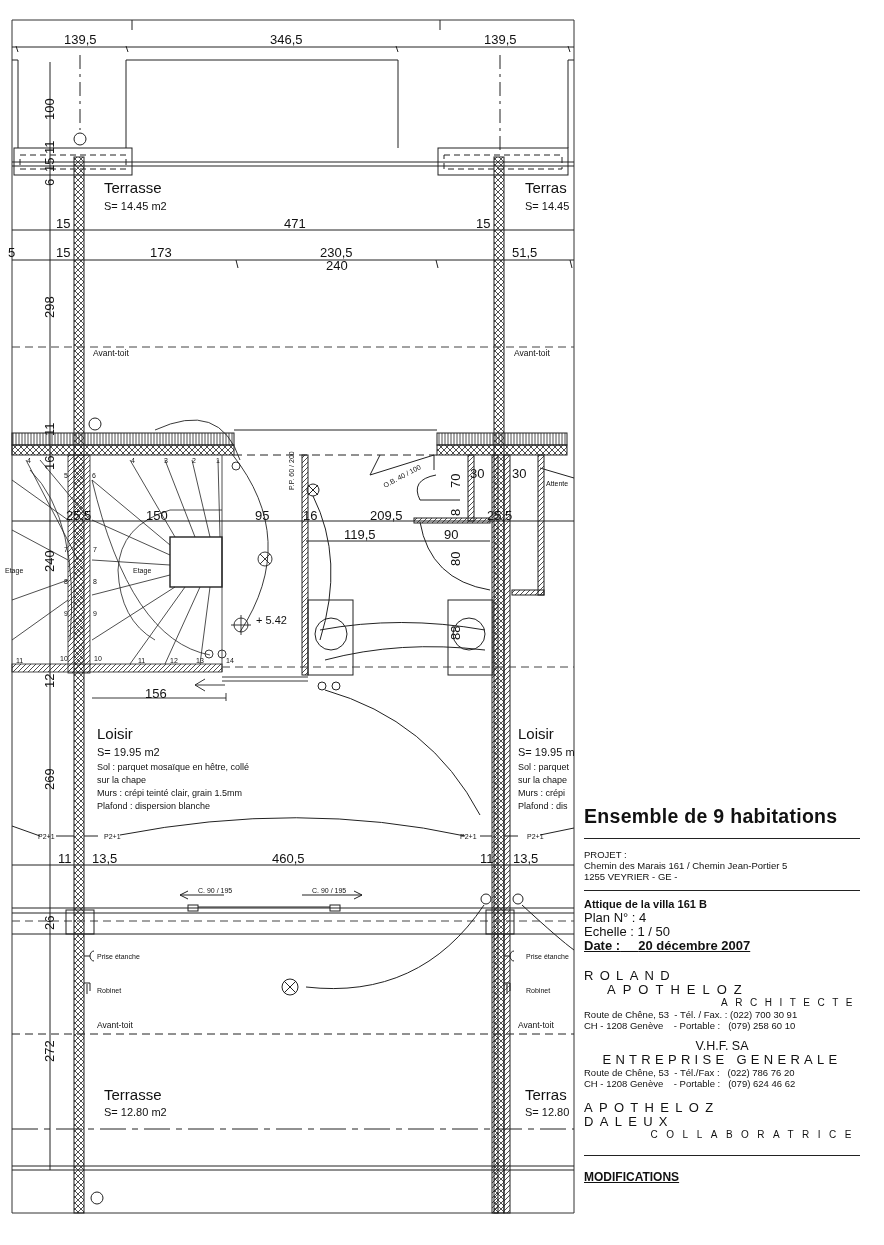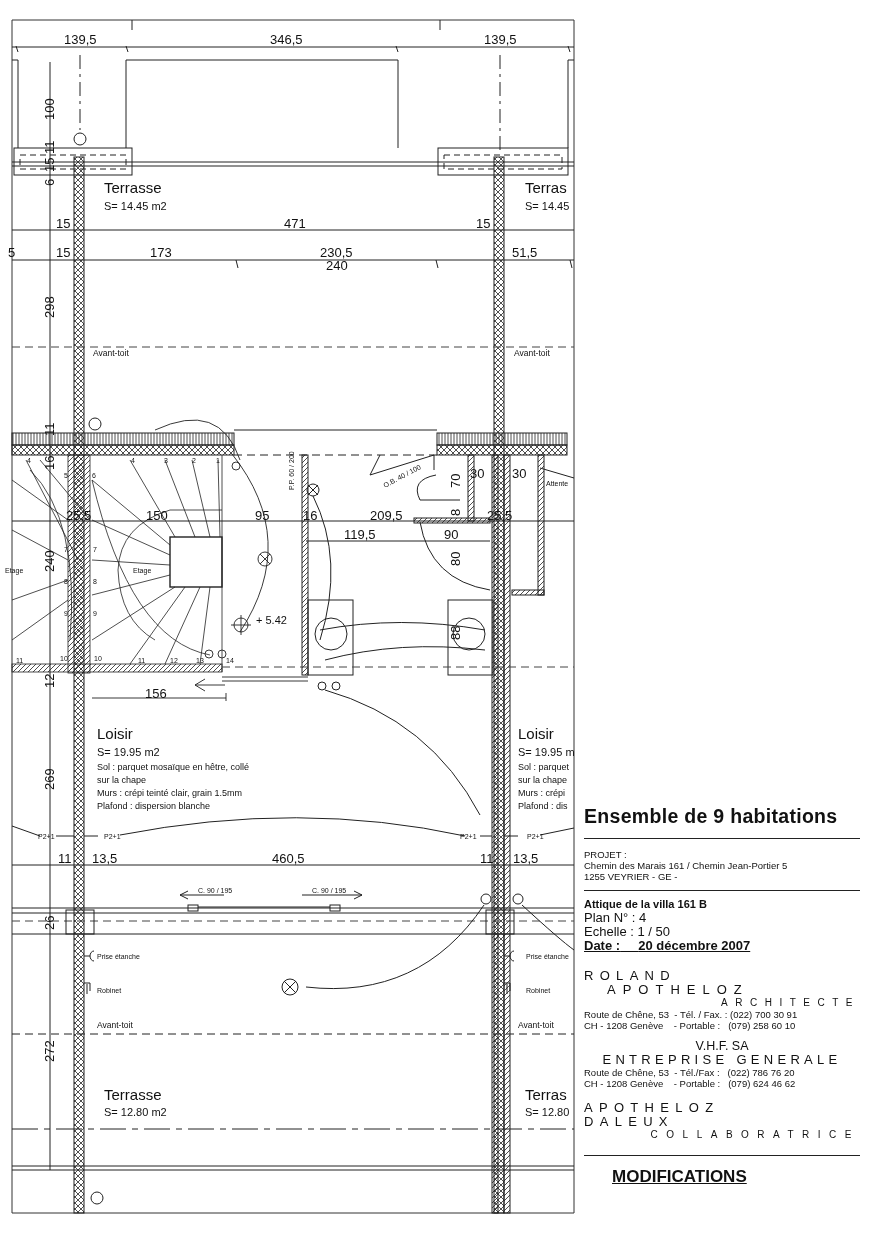--- a/index.html
+++ b/index.html
@@ -351,14 +351,14 @@
   <div class="sm">
     <span>CH - 1208 Genève</span>&nbsp;&nbsp;&nbsp;&nbsp;<span>- Portable :</span>&nbsp;&nbsp; <span>(079) 624 46 62</span>
   </div>
 
   <div style="margin-top:12px;" class="row sp">
     <span>APOTHELOZ</span>
     <span style="margin-right:-6px;">DALEUX</span>
   </div>
   <div class="sp2" style="letter-spacing:8.5px;">COLLABORATRICE</div>
   <hr style="margin-top:14px;margin-bottom:14px;">
-  <div class="md u" style="font-size:17px;margin-left:28px;">MODIFICATIONS</div>
+  <div class="md u" style="font-size:12px;">MODIFICATIONS</div>
 </div>
 
 </body></html>

